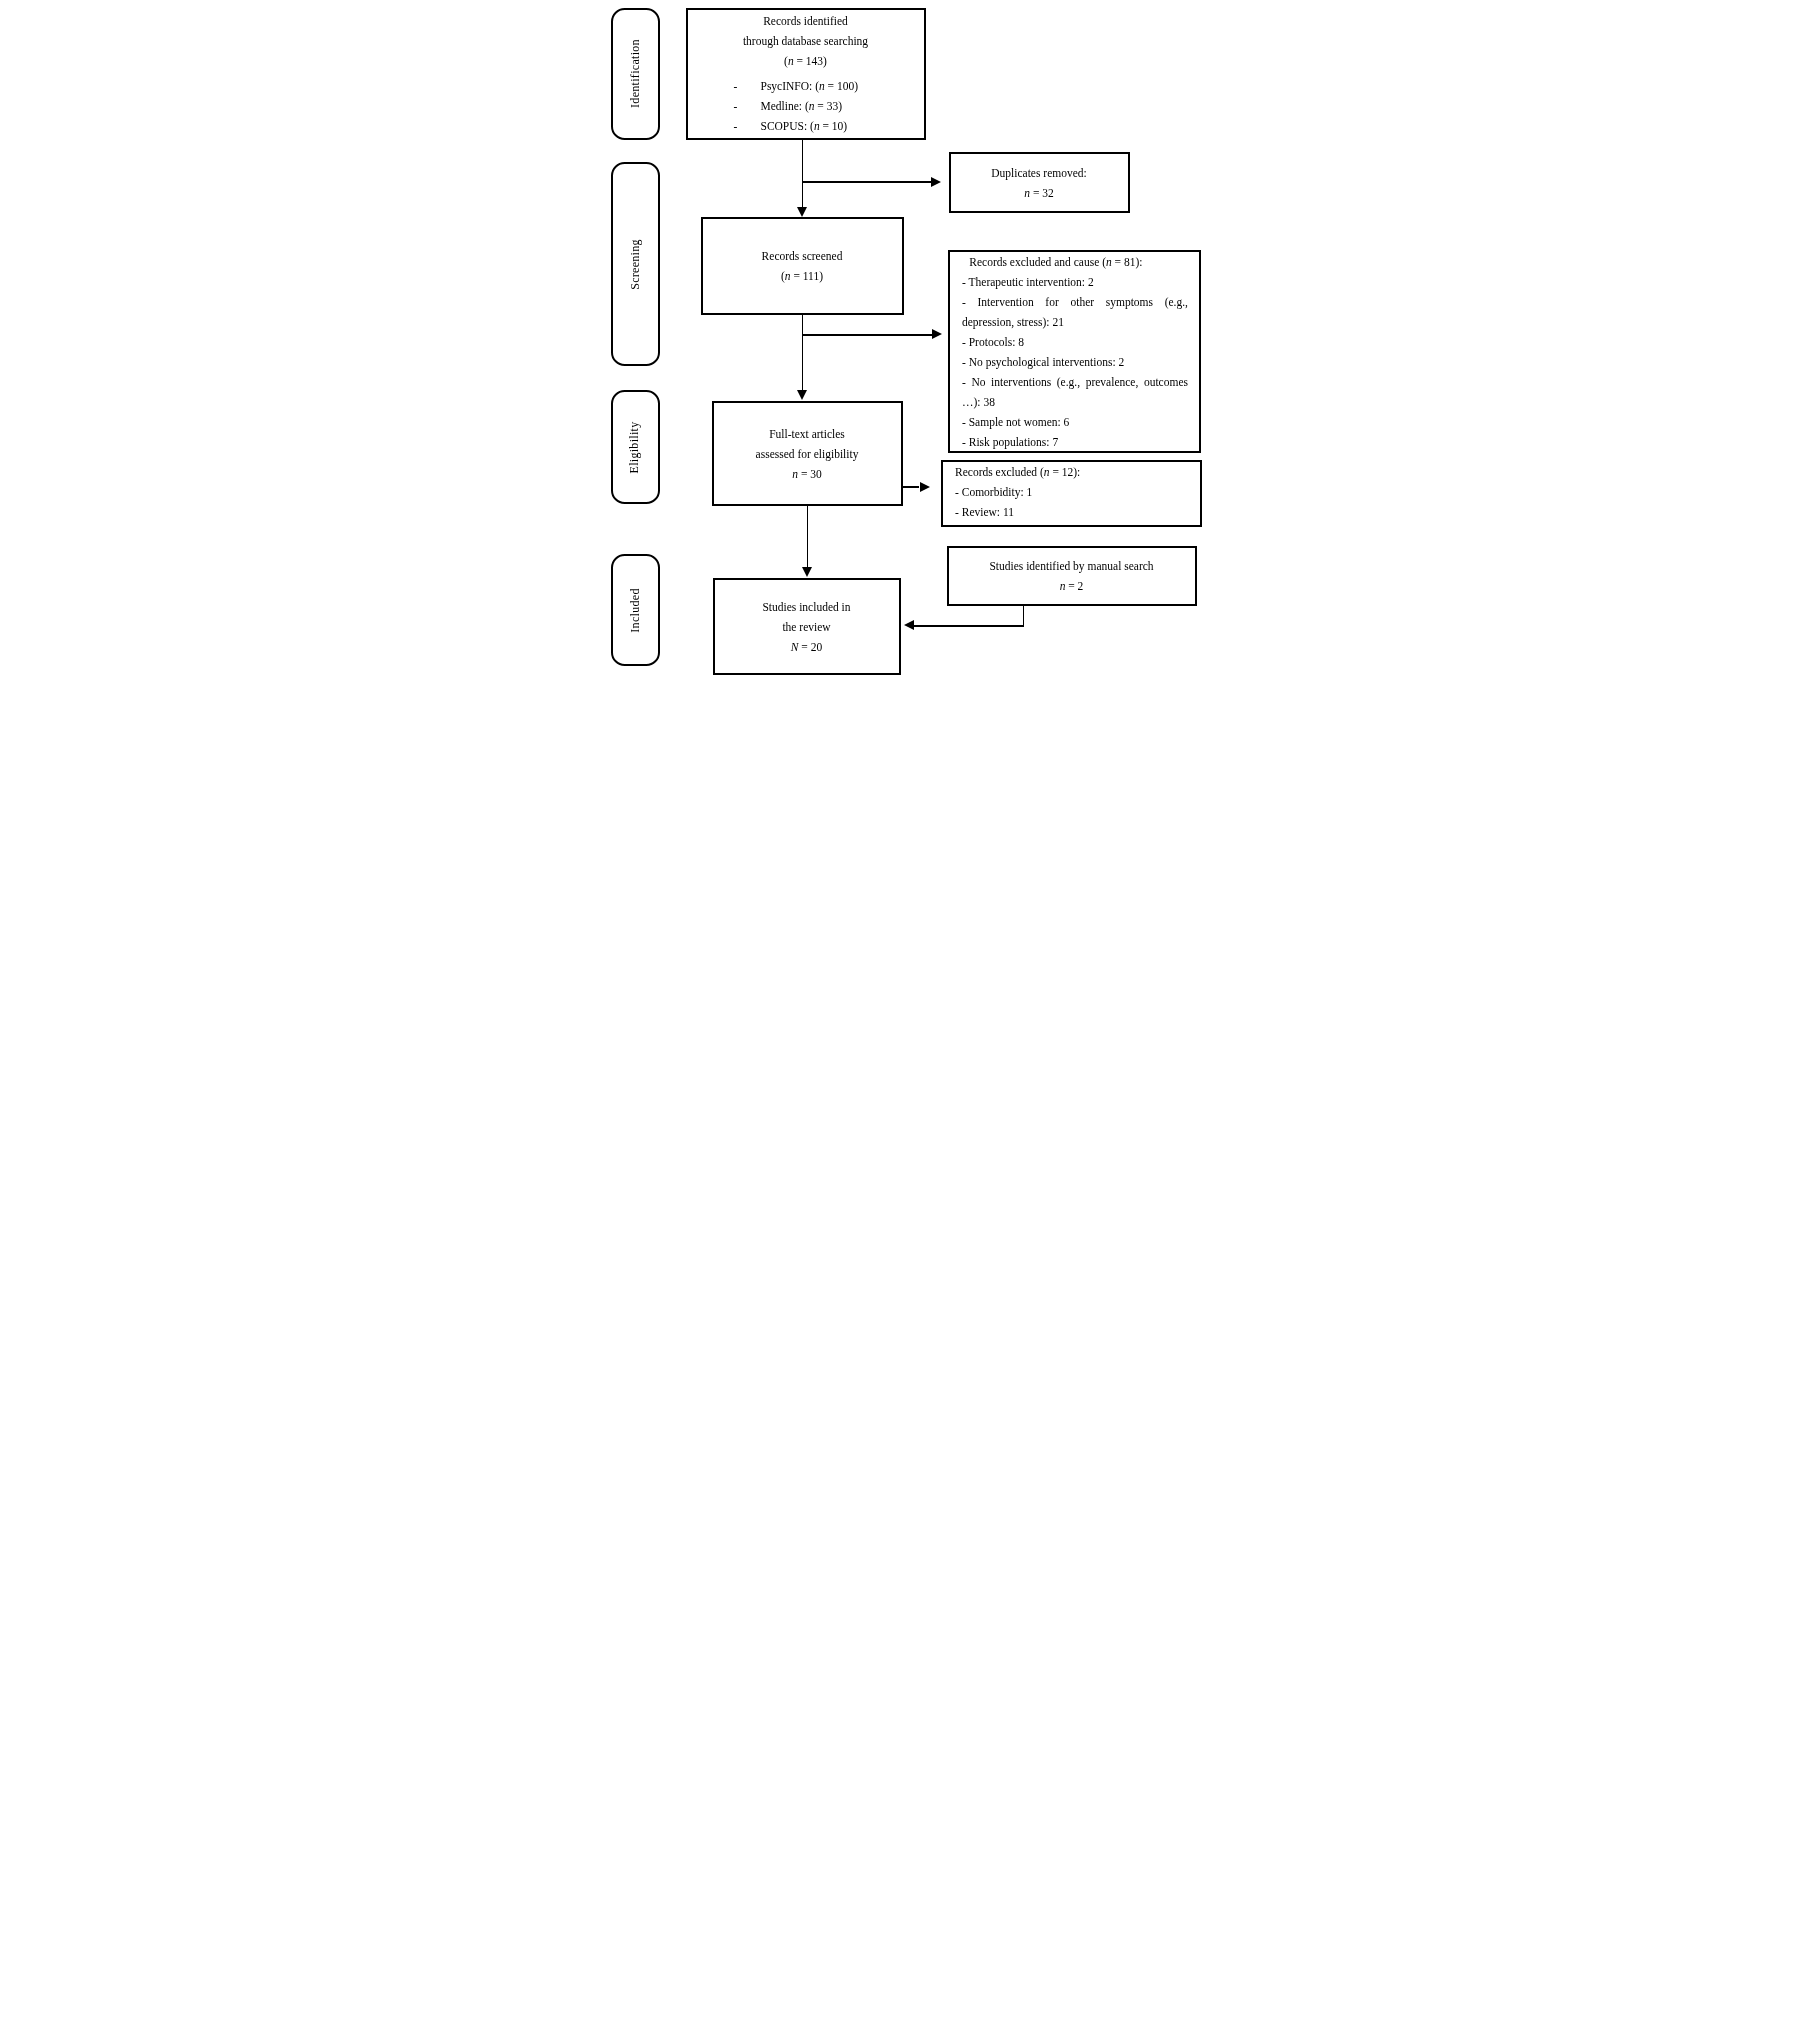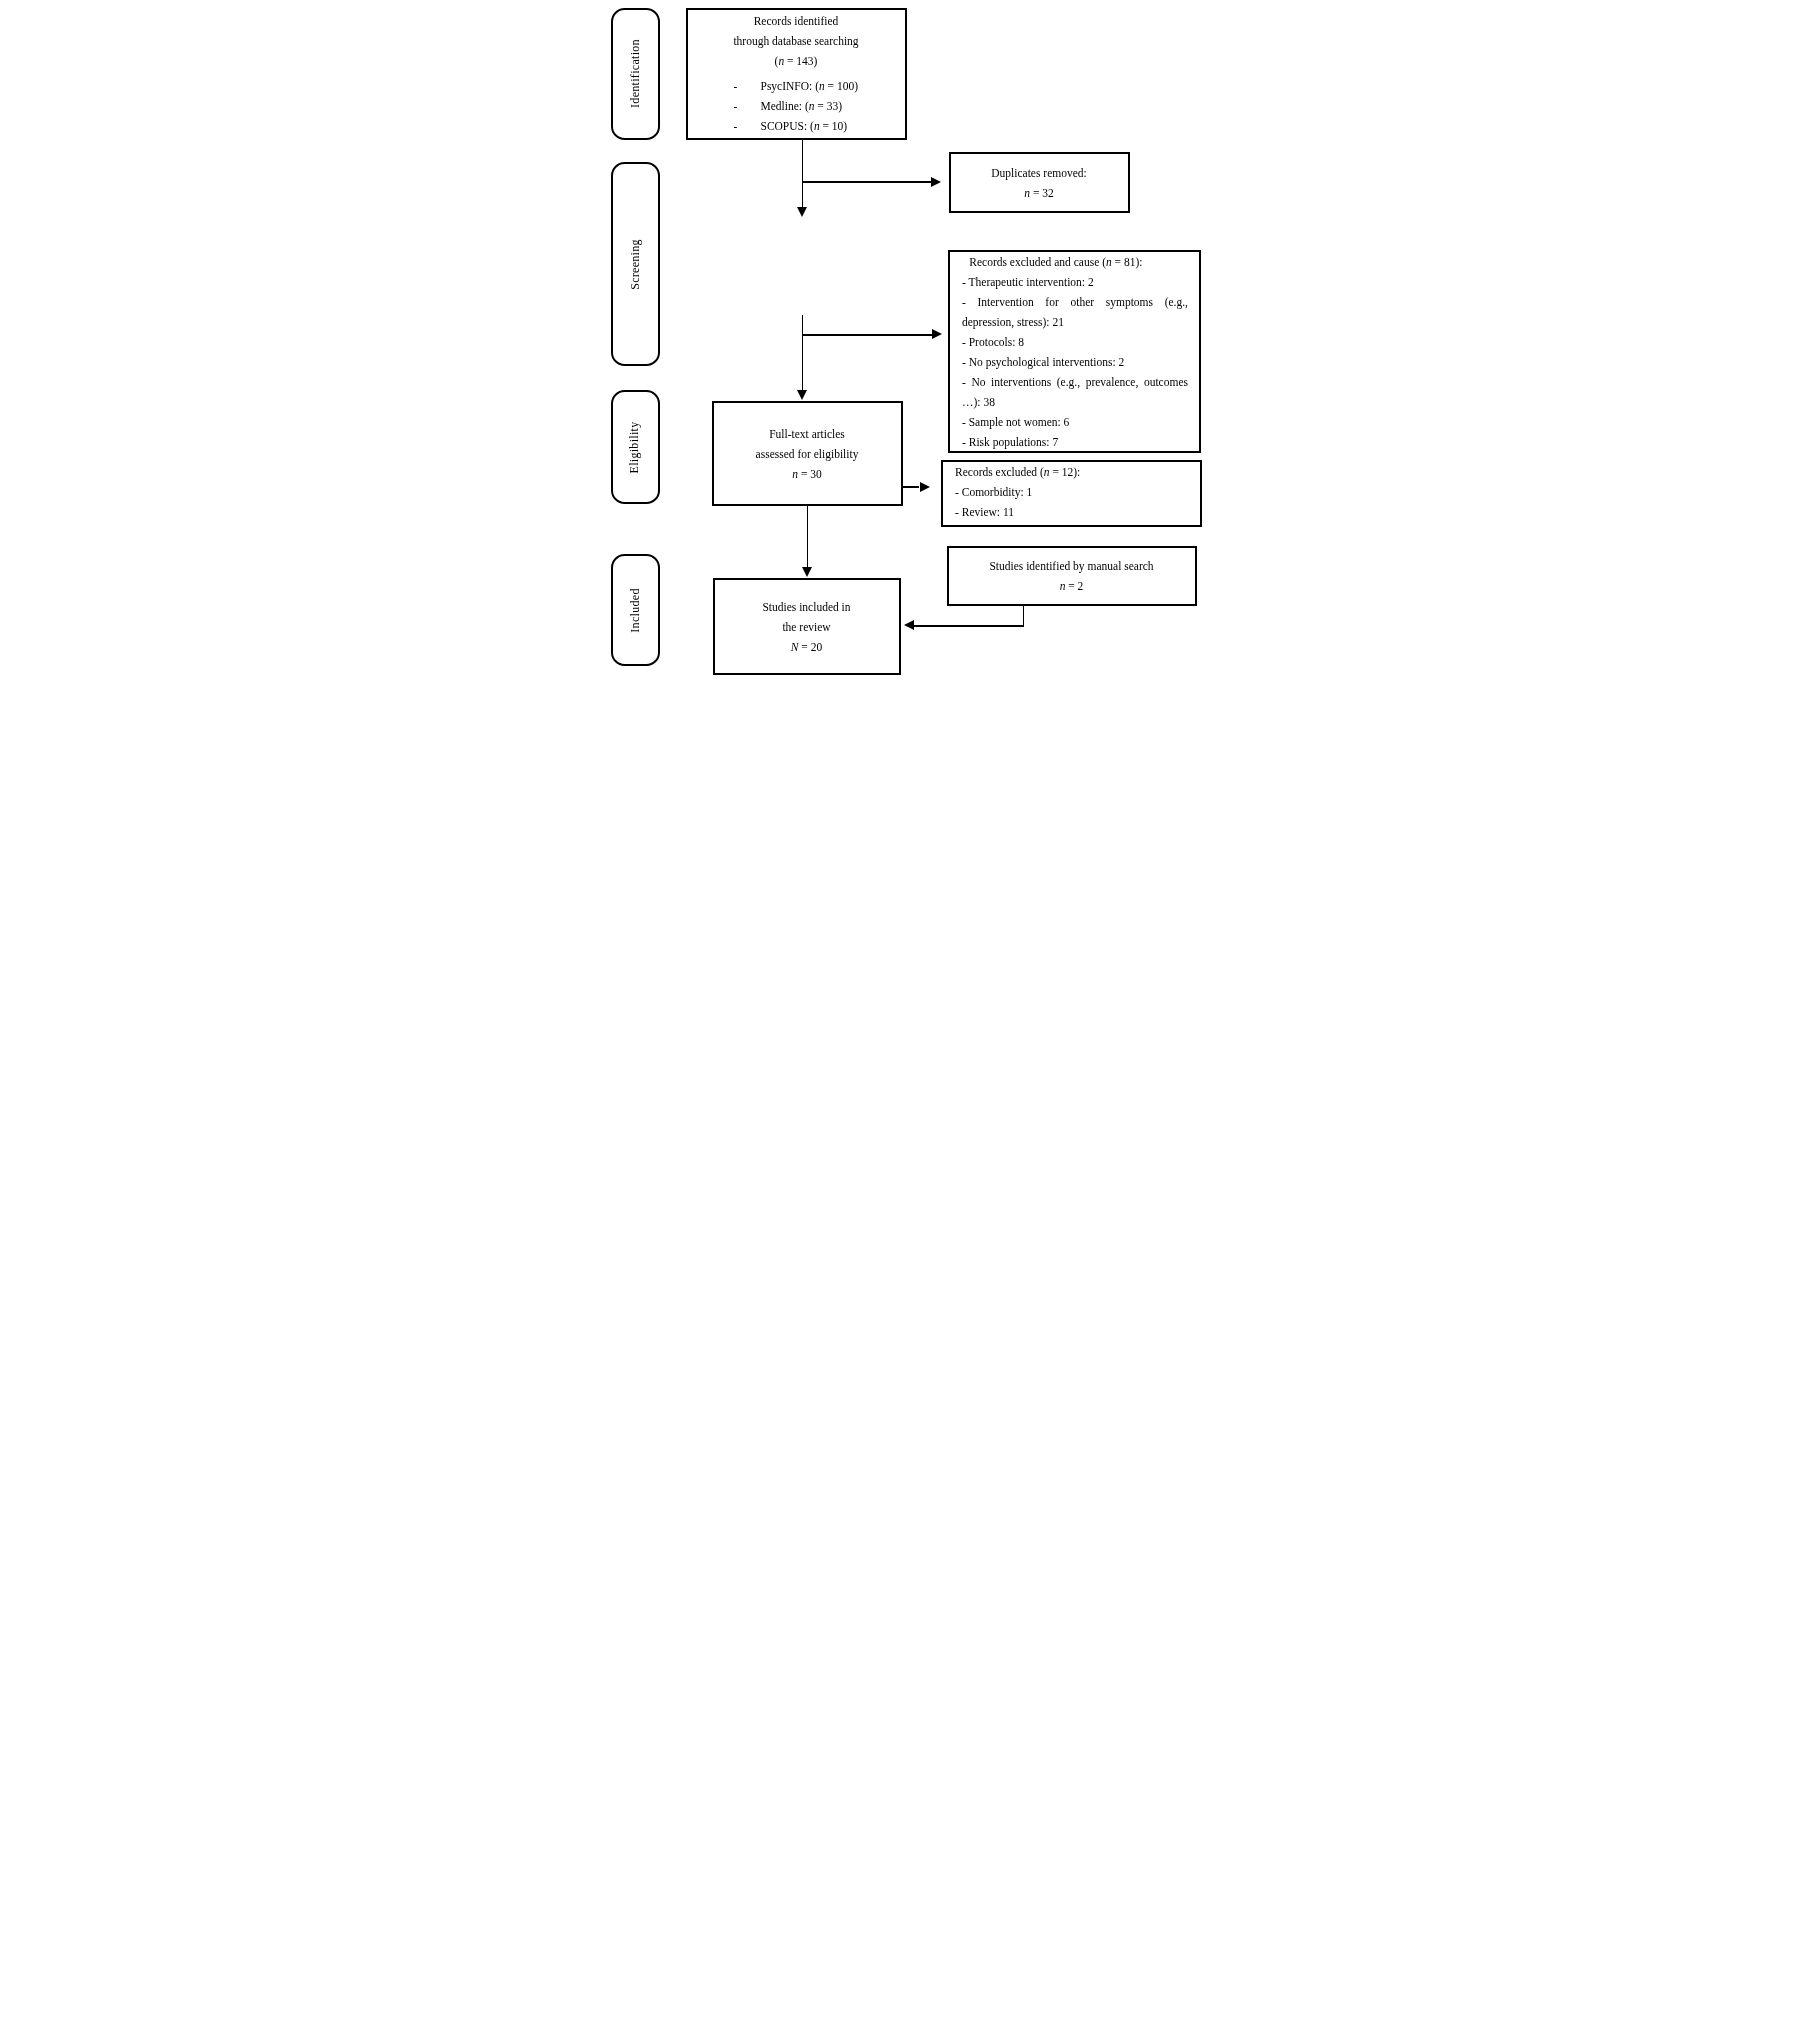--- a/index.html
+++ b/index.html
@@ -45,21 +45,21 @@
   <div class="side" style="top:162px;height:204px;">
     <span>Screening</span>
   </div>
   <div class="side" style="top:390px;height:114px;">
     <span>Eligibility</span>
   </div>
   <div class="side" style="top:554px;height:112px;">
     <span>Included</span>
   </div>
 
-  <div class="box" style="left:84px;top:7.8px;width:221px;height:132px;">
+  <div class="box" style="left:84px;top:7.8px;width:240px;height:132px;">
     <div>Records identified</div>
     <div>through database searching</div>
     <div>(<i>n</i> = 143)</div>
     <div class="bullet-row" style="margin-top:5.2px;">
       <span class="dash">-</span>
       <span>PsycINFO: (<i>n</i> = 100)</span>
     </div>
     <div class="bullet-row">
       <span class="dash">-</span>
       <span>Medline: (<i>n</i> = 33)</span>
@@ -68,20 +68,24 @@
       <span class="dash">-</span>
       <span>SCOPUS: (<i>n</i> = 10)</span>
     </div>
   </div>
 
   <div class="box" style="left:347px;top:152px;width:181px;height:61px;justify-content:center;">
     <div>Duplicates removed:</div>
     <div><i>n</i> = 32</div>
   </div>
 
+  <div class="box" style="left:99px;top:217px;width:203px;height:98px;">
+    <div>Records screened</div>
+    <div>(<i>n</i> = 111)</div>
+  </div>
 
   <div class="box la listbox" style="left:346px;top:250px;width:253px;height:203px;">
     <div class="hdr">Records excluded and cause (<i>n</i> = 81):</div>
     <div class="jt">- Therapeutic intervention: 2</div>
     <div class="jt">- Intervention for other symptoms (e.g., depression, stress): 21</div>
     <div class="jt">- Protocols: 8</div>
     <div class="jt">- No psychological interventions: 2</div>
     <div class="jt">- No interventions (e.g., prevalence, outcomes …): 38</div>
     <div class="jt">- Sample not women: 6</div>
     <div class="jt">- Risk populations: 7</div>

